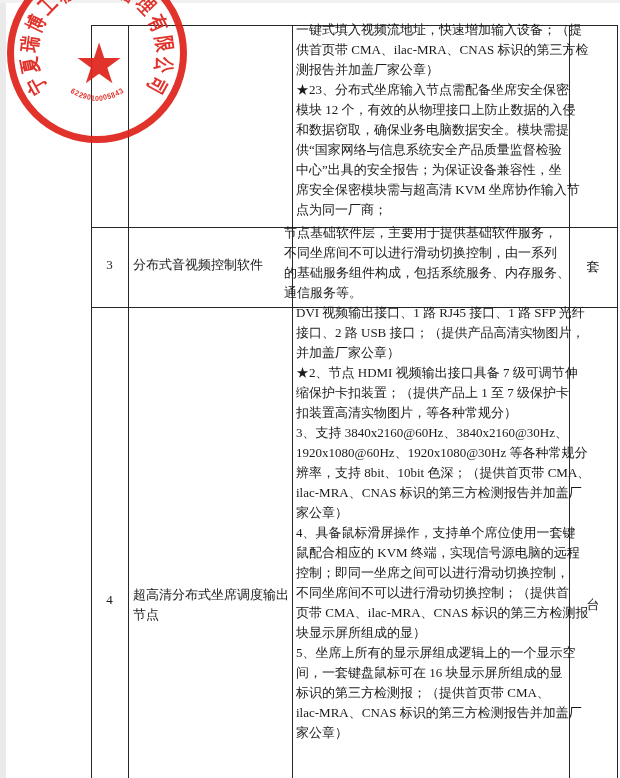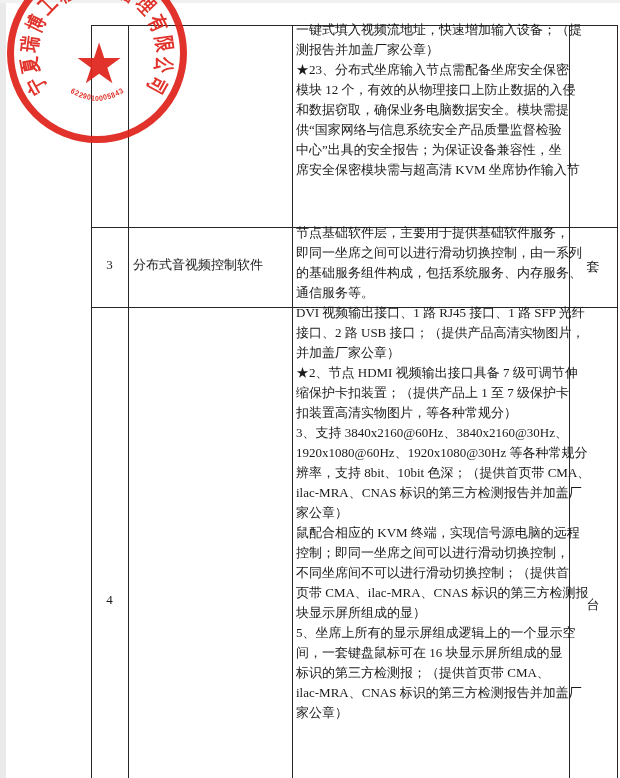--- a/index.html
+++ b/index.html
@@ -37,54 +37,61 @@
   <div class="h" style="top:227px"></div>
   <div class="h" style="top:307px"></div>
   <div class="v" style="left:91px"></div>
   <div class="v" style="left:128px"></div>
   <div class="v" style="left:292px"></div>
   <div class="v" style="left:569px"></div>
   <div class="v" style="left:617px"></div>
 
   <div class="cell" style="left:296px;top:20px;width:272px">
       <div class="line">一键式填入视频流地址，快速增加输入设备；（提</div>
+      <div class="line">供首页带 CMA、ilac-MRA、CNAS 标识的第三方检</div>
       <div class="line">测报告并加盖厂家公章）</div>
       <div class="line">★23、分布式坐席输入节点需配备坐席安全保密</div>
       <div class="line">模块 12 个，有效的从物理接口上防止数据的入侵</div>
       <div class="line">和数据窃取，确保业务电脑数据安全。模块需提</div>
       <div class="line">供“国家网络与信息系统安全产品质量监督检验</div>
       <div class="line">中心”出具的安全报告；为保证设备兼容性，坐</div>
       <div class="line">席安全保密模块需与超高清 KVM 坐席协作输入节</div>
+      <div class="line">点为同一厂商；</div>
     </div>
 
   <div class="cell num" style="left:91px;top:255px">3</div>
   <div class="cell" style="left:133px;top:255px;width:158px">
       <div class="line">分布式音视频控制软件</div>
     </div>
-  <div class="cell" style="left:296px;top:223px;width:272px">
+  <div class="cell" style="left:284px;top:223px;width:272px">
       <div class="line">节点基础软件层，主要用于提供基础软件服务，</div>
-      <div class="line">即同一坐席之间可以进行滑动切换控制，由一系列</div>
+      <div class="line">不同坐席间不可以进行滑动切换控制，由一系列</div>
       <div class="line">的基础服务组件构成，包括系统服务、内存服务、</div>
       <div class="line">通信服务等。</div>
     </div>
   <div class="cell unitc" style="left:569px;top:257px">套</div>
 
   <div class="cell num" style="left:91px;top:590px">4</div>
+  <div class="cell" style="left:133px;top:585px;width:158px">
+      <div class="line">超高清分布式坐席调度输出</div>
+      <div class="line">节点</div>
+    </div>
   <div class="cell" style="left:296px;top:303px;width:272px">
       <div class="line">DVI 视频输出接口、1 路 RJ45 接口、1 路 SFP 光纤</div>
       <div class="line">接口、2 路 USB 接口；（提供产品高清实物图片，</div>
       <div class="line">并加盖厂家公章）</div>
       <div class="line">★2、节点 HDMI 视频输出接口具备 7 级可调节伸</div>
       <div class="line">缩保护卡扣装置；（提供产品上 1 至 7 级保护卡</div>
       <div class="line">扣装置高清实物图片，等各种常规分）</div>
       <div class="line">3、支持 3840x2160@60Hz、3840x2160@30Hz、</div>
       <div class="line">1920x1080@60Hz、1920x1080@30Hz 等各种常规分</div>
       <div class="line">辨率，支持 8bit、10bit 色深；（提供首页带 CMA、</div>
       <div class="line">ilac-MRA、CNAS 标识的第三方检测报告并加盖厂</div>
       <div class="line">家公章）</div>
+      <div class="line">4、具备鼠标滑屏操作，支持单个席位使用一套键</div>
       <div class="line">鼠配合相应的 KVM 终端，实现信号源电脑的远程</div>
       <div class="line">控制；即同一坐席之间可以进行滑动切换控制，</div>
       <div class="line">不同坐席间不可以进行滑动切换控制；（提供首</div>
       <div class="line">页带 CMA、ilac-MRA、CNAS 标识的第三方检测报</div>
       <div class="line">块显示屏所组成的显）</div>
       <div class="line">5、坐席上所有的显示屏组成逻辑上的一个显示空</div>
       <div class="line">间，一套键盘鼠标可在 16 块显示屏所组成的显</div>
       <div class="line">标识的第三方检测报；（提供首页带 CMA、</div>
       <div class="line">ilac-MRA、CNAS 标识的第三方检测报告并加盖厂</div>
       <div class="line">家公章）</div>

